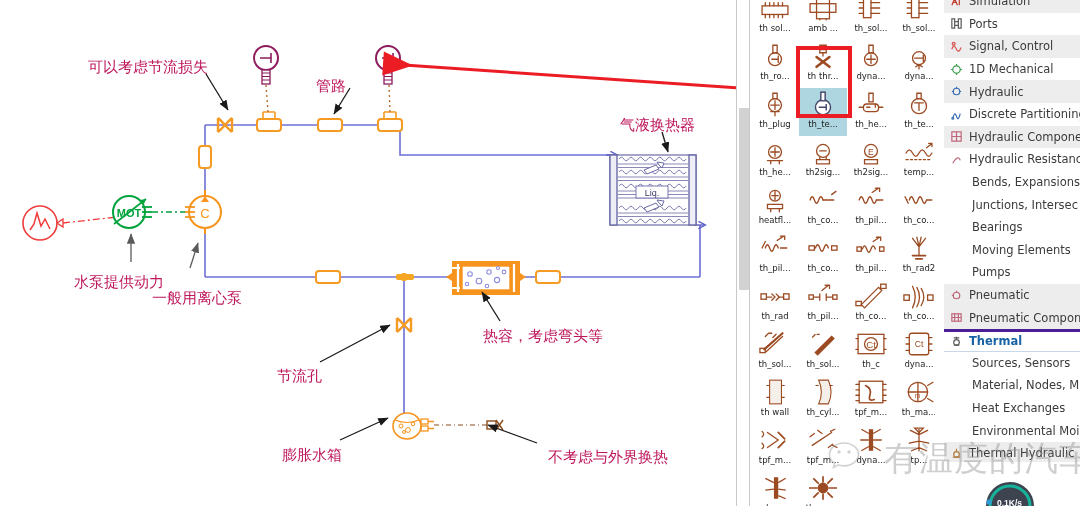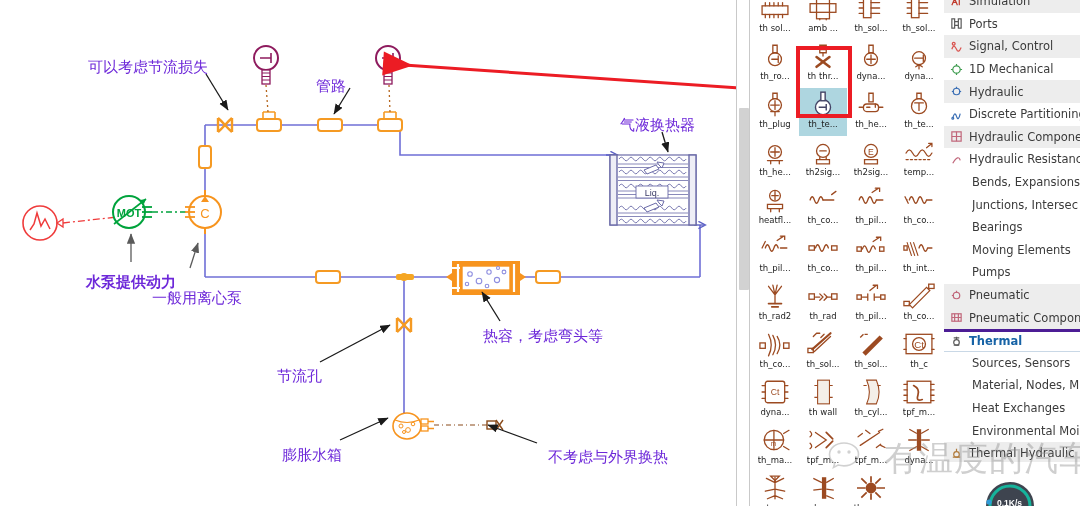--- a/index.html
+++ b/index.html
@@ -9,21 +9,21 @@
     background:#ffffff;
     font-family:"Liberation Sans","DejaVu Sans",sans-serif;
     -webkit-font-smoothing:antialiased;
   }
   #root { position:absolute; inset:0; }
 
   
   #canvas { position:absolute; left:0; top:0; width:736px; height:506px; background:#fff; overflow:hidden; }
   #canvas svg { position:absolute; left:0; top:0; }
 
-  .anno { position:absolute; color:#6d28d9; font-size:15px; line-height:1.1;
+  .anno { position:absolute; color:#be185d; font-size:15px; line-height:1.1;
           font-family:"DejaVu Sans","Liberation Sans",sans-serif; white-space:nowrap; }
 
   
   #canvas-scroll { position:absolute; left:736px; top:0; width:14px; height:506px;
                    background:#ffffff; border-left:1px solid #c9c9c9; border-right:1px solid #c9c9c9; }
   #canvas-scroll .thumb { position:absolute; left:2px; top:108px; width:10px; height:182px;
                           background:#d2d2d2; border-radius:1px; }
 
   
   #palette { position:absolute; left:751px; top:0; width:192px; height:506px;
@@ -288,21 +288,21 @@
         <path d="M190,268 L198,243" marker-end="url(#ahg)"></path>
       </g>
 
       <path d="M812,93 L404,65" stroke="#ec1c24" stroke-width="3" fill="none" marker-end="url(#ahred)"></path>
     </svg>
 
     <div id="anno-layer">
         <div class="anno" style="left: 88px; top: 59px;">可以考虑节流损失</div>
         <div class="anno" style="left: 316px; top: 78px;">管路</div>
         <div class="anno" style="left: 620px; top: 117px;">气液换热器</div>
-        <div class="anno" style="left: 86px; top: 274px; font-weight: bold;">水泵提供动力</div>
+        <div class="anno" style="left: 74px; top: 274px;">水泵提供动力</div>
         <div class="anno" style="left: 152px; top: 290px;">一般用离心泵</div>
         <div class="anno" style="left: 483px; top: 328px; text-align: center;">热容，考虑弯头等</div>
         <div class="anno" style="left: 277px; top: 368px;">节流孔</div>
         <div class="anno" style="left: 282px; top: 447px;">膨胀水箱</div>
         <div class="anno" style="left: 548px; top: 449px;">不考虑与外界换热</div>
       </div>
   </div>
 
   <div id="canvas-scroll">
     <div class="thumb"></div>
@@ -524,30 +524,20 @@
         <div class="pcell">
           <div class="glyph">
             <svg viewBox="0 0 30 26" width="42" height="28" fill="none" stroke="#9c4a21" stroke-width="1.2" stroke-linecap="round">
               <rect x="2" y="12" width="4" height="4"></rect>
               <path d="M7,14 q2,-6 4,0 q2,6 4,0 q2,-6 4,0"></path>
               <rect x="23" y="12" width="4" height="4"></rect>
               <path d="M17,7 l6,-4 M20,3 h4 v3"></path>
             </svg>
           </div>
           <div class="plabel">th_pil...</div>
-        </div>
-        <div class="pcell">
-          <div class="glyph">
-            <svg viewBox="0 0 30 26" width="42" height="28" fill="none" stroke="#9c4a21" stroke-width="1.2" stroke-linecap="round">
-              <path d="M4,8 l4,12 M7,8 l4,12 M10,8 l4,12" stroke-width="1"></path>
-              <path d="M15,13 q2,-6 4,0 q2,6 4,0 M23,13 h4"></path>
-              <rect x="1" y="11" width="3" height="4"></rect>
-            </svg>
-          </div>
-          <div class="plabel">th_int...</div>
         </div>
         <div class="pcell">
           <div class="glyph">
             <svg viewBox="0 0 30 26" width="42" height="28" fill="none" stroke="#9c4a21" stroke-width="1.2" stroke-linecap="round">
               <path d="M15,20 l0,-8 M15,12 l-6,-8 M15,12 l-2,-9 M15,12 l2,-9 M15,12 l6,-8"></path>
               <path d="M9,20 h12 M12,23 h6" stroke-width="1.6"></path>
             </svg>
           </div>
           <div class="plabel">th_rad2</div>
         </div>

